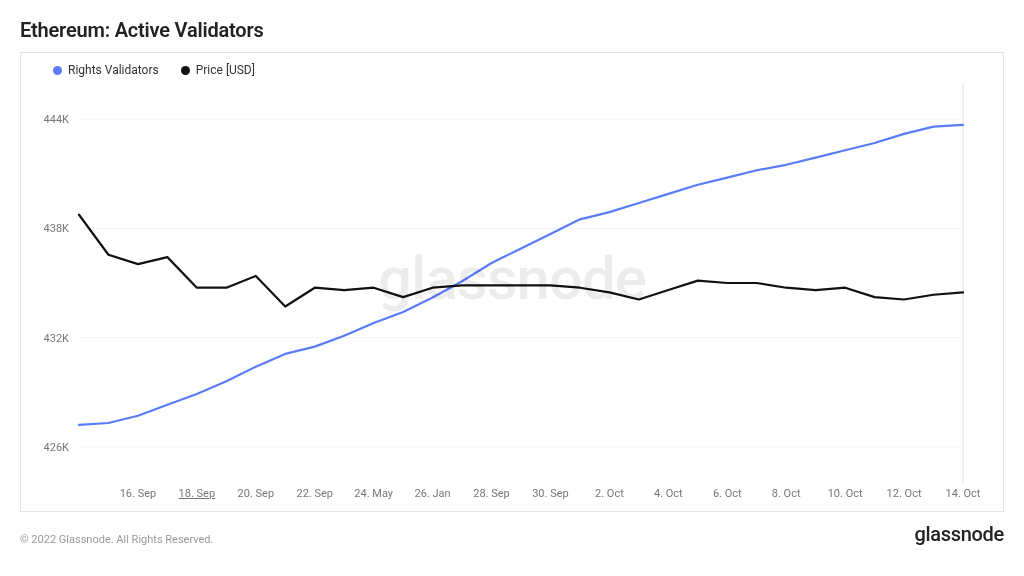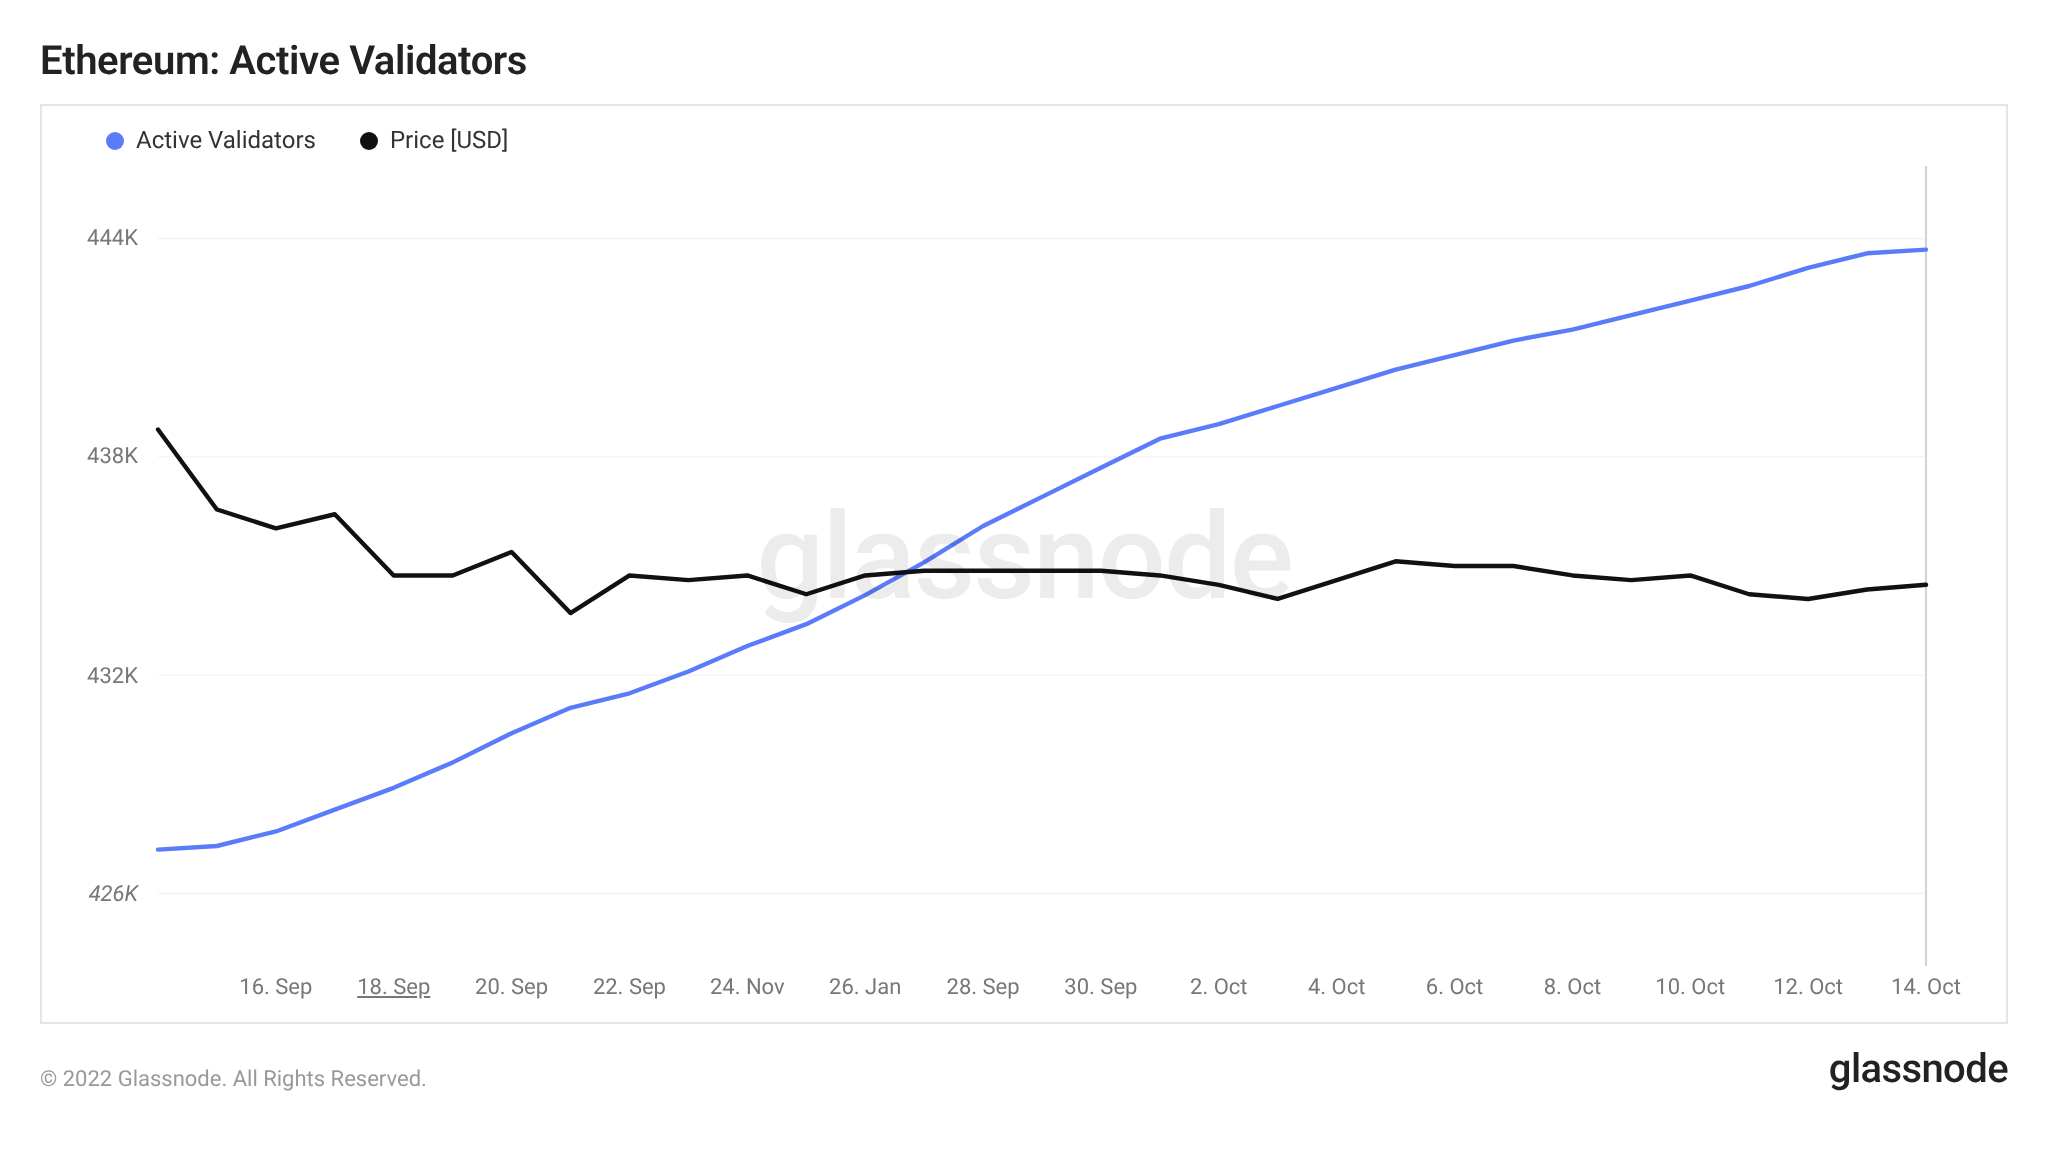--- a/index.html
+++ b/index.html
@@ -30,32 +30,32 @@
 </head>
 <body>
 
 <div class="wrap">
   <div class="title">Ethereum: Active Validators</div>
 
   <div class="chart-box">
     <div class="legend">
       <div class="legend-item">
         <span class="swatch" style="background:#5b7cfa"></span>
-        <span>Active Validators</span>
+        <span>Rights Validators</span>
       </div>
       <div class="legend-item">
         <span class="swatch" style="background:#111111"></span>
         <span>Price [USD]</span>
       </div>
     </div>
 
     <div class="watermark">glassnode</div>
 
     <div class="ylabels">
-        <div class="tick" style="top: 90.9091%; font-style: italic;">426K</div>
+        <div class="tick" style="top: 90.9091%;">426K</div>
         <div class="tick" style="top: 63.6364%;">432K</div>
         <div class="tick" style="top: 36.3636%;">438K</div>
         <div class="tick" style="top: 9.09091%;">444K</div>
       </div>
 
     <div class="plot">
       <svg viewBox="0 0 1000 1000" preserveAspectRatio="none">
         <g class="grid">
             <line x1="0" x2="1000" y1="909.0909090909091" y2="909.0909090909091"></line>
             <line x1="0" x2="1000" y1="636.3636363636364" y2="636.3636363636364"></line>
@@ -68,21 +68,21 @@
         <path class="series-a" d="M0.0 854.5 L33.3 850.0 L66.7 831.8 L100.0 804.5 L133.3 777.3 L166.7 745.5 L200.0 709.1 L233.3 677.3 L266.7 659.1 L300.0 631.8 L333.3 600.0 L366.7 572.7 L400.0 536.4 L433.3 495.5 L466.7 450.0 L500.0 413.6 L533.3 377.3 L566.7 340.9 L600.0 322.7 L633.3 300.0 L666.7 277.3 L700.0 254.5 L733.3 236.4 L766.7 218.2 L800.0 204.5 L833.3 186.4 L866.7 168.2 L900.0 150.0 L933.3 127.3 L966.7 109.1 L1000.0 104.5 " stroke="#5b7cfa" vector-effect="non-scaling-stroke"></path>
         <path class="series-b" d="M0.0 329.4 L33.3 429.4 L66.7 452.9 L100.0 435.3 L133.3 511.8 L166.7 511.8 L200.0 482.4 L233.3 558.8 L266.7 511.8 L300.0 517.6 L333.3 511.8 L366.7 535.3 L400.0 511.8 L433.3 505.9 L466.7 505.9 L500.0 505.9 L533.3 505.9 L566.7 511.8 L600.0 523.5 L633.3 541.2 L666.7 517.6 L700.0 494.1 L733.3 500.0 L766.7 500.0 L800.0 511.8 L833.3 517.6 L866.7 511.8 L900.0 535.3 L933.3 541.2 L966.7 529.4 L1000.0 523.5 " stroke="#111111" vector-effect="non-scaling-stroke"></path>
       </svg>
     </div>
 
     <div class="xlabels">
         <div class="xt" style="left: 6.66667%;">16. Sep</div>
         <div class="xt" style="left: 13.3333%; text-decoration: underline;">18. Sep</div>
         <div class="xt" style="left: 20%;">20. Sep</div>
         <div class="xt" style="left: 26.6667%;">22. Sep</div>
-        <div class="xt" style="left: 33.3333%;">24. Nov</div>
+        <div class="xt" style="left: 33.3333%;">24. May</div>
         <div class="xt" style="left: 40%;">26. Jan</div>
         <div class="xt" style="left: 46.6667%;">28. Sep</div>
         <div class="xt" style="left: 53.3333%;">30. Sep</div>
         <div class="xt" style="left: 60%;">2. Oct</div>
         <div class="xt" style="left: 66.6667%;">4. Oct</div>
         <div class="xt" style="left: 73.3333%;">6. Oct</div>
         <div class="xt" style="left: 80%;">8. Oct</div>
         <div class="xt" style="left: 86.6667%;">10. Oct</div>
         <div class="xt" style="left: 93.3333%;">12. Oct</div>
         <div class="xt" style="left: 100%;">14. Oct</div>

